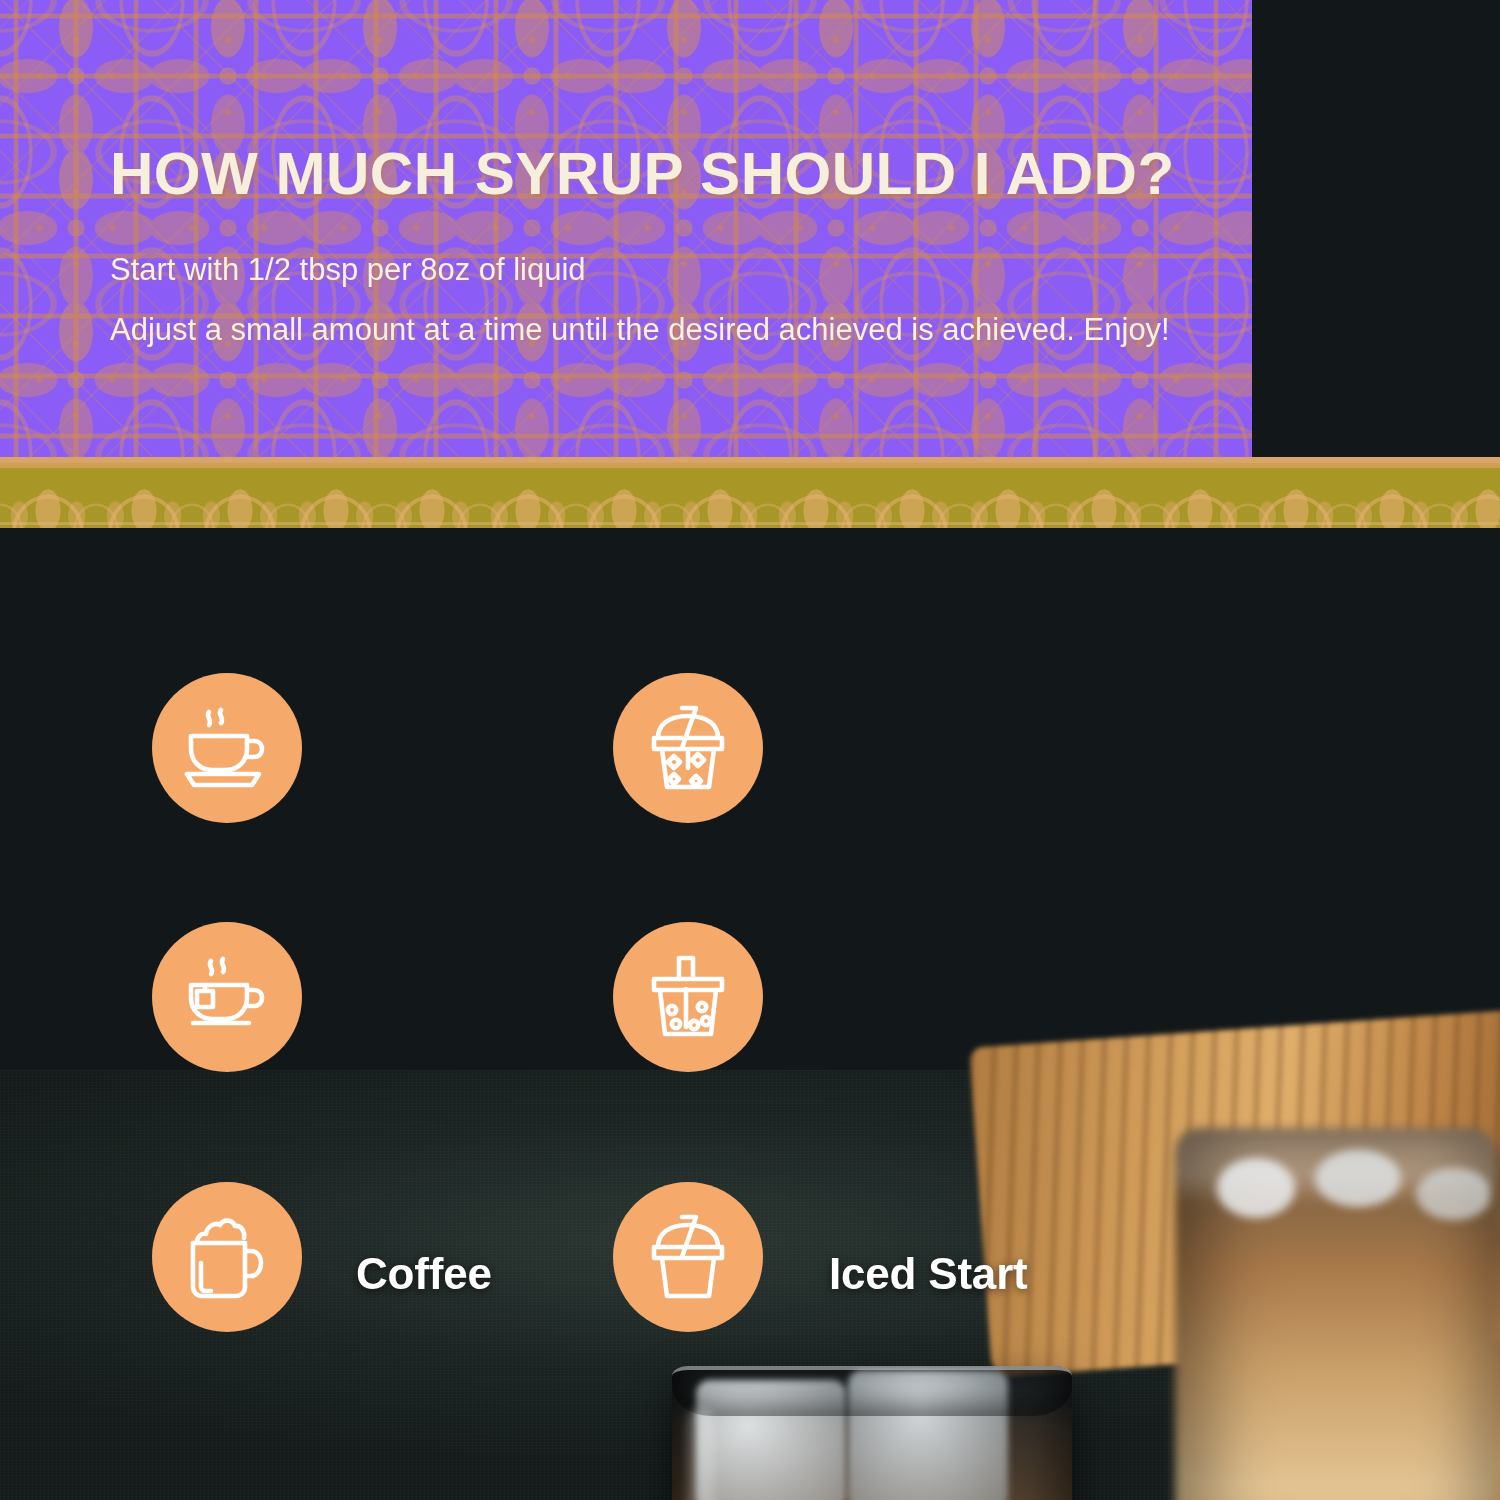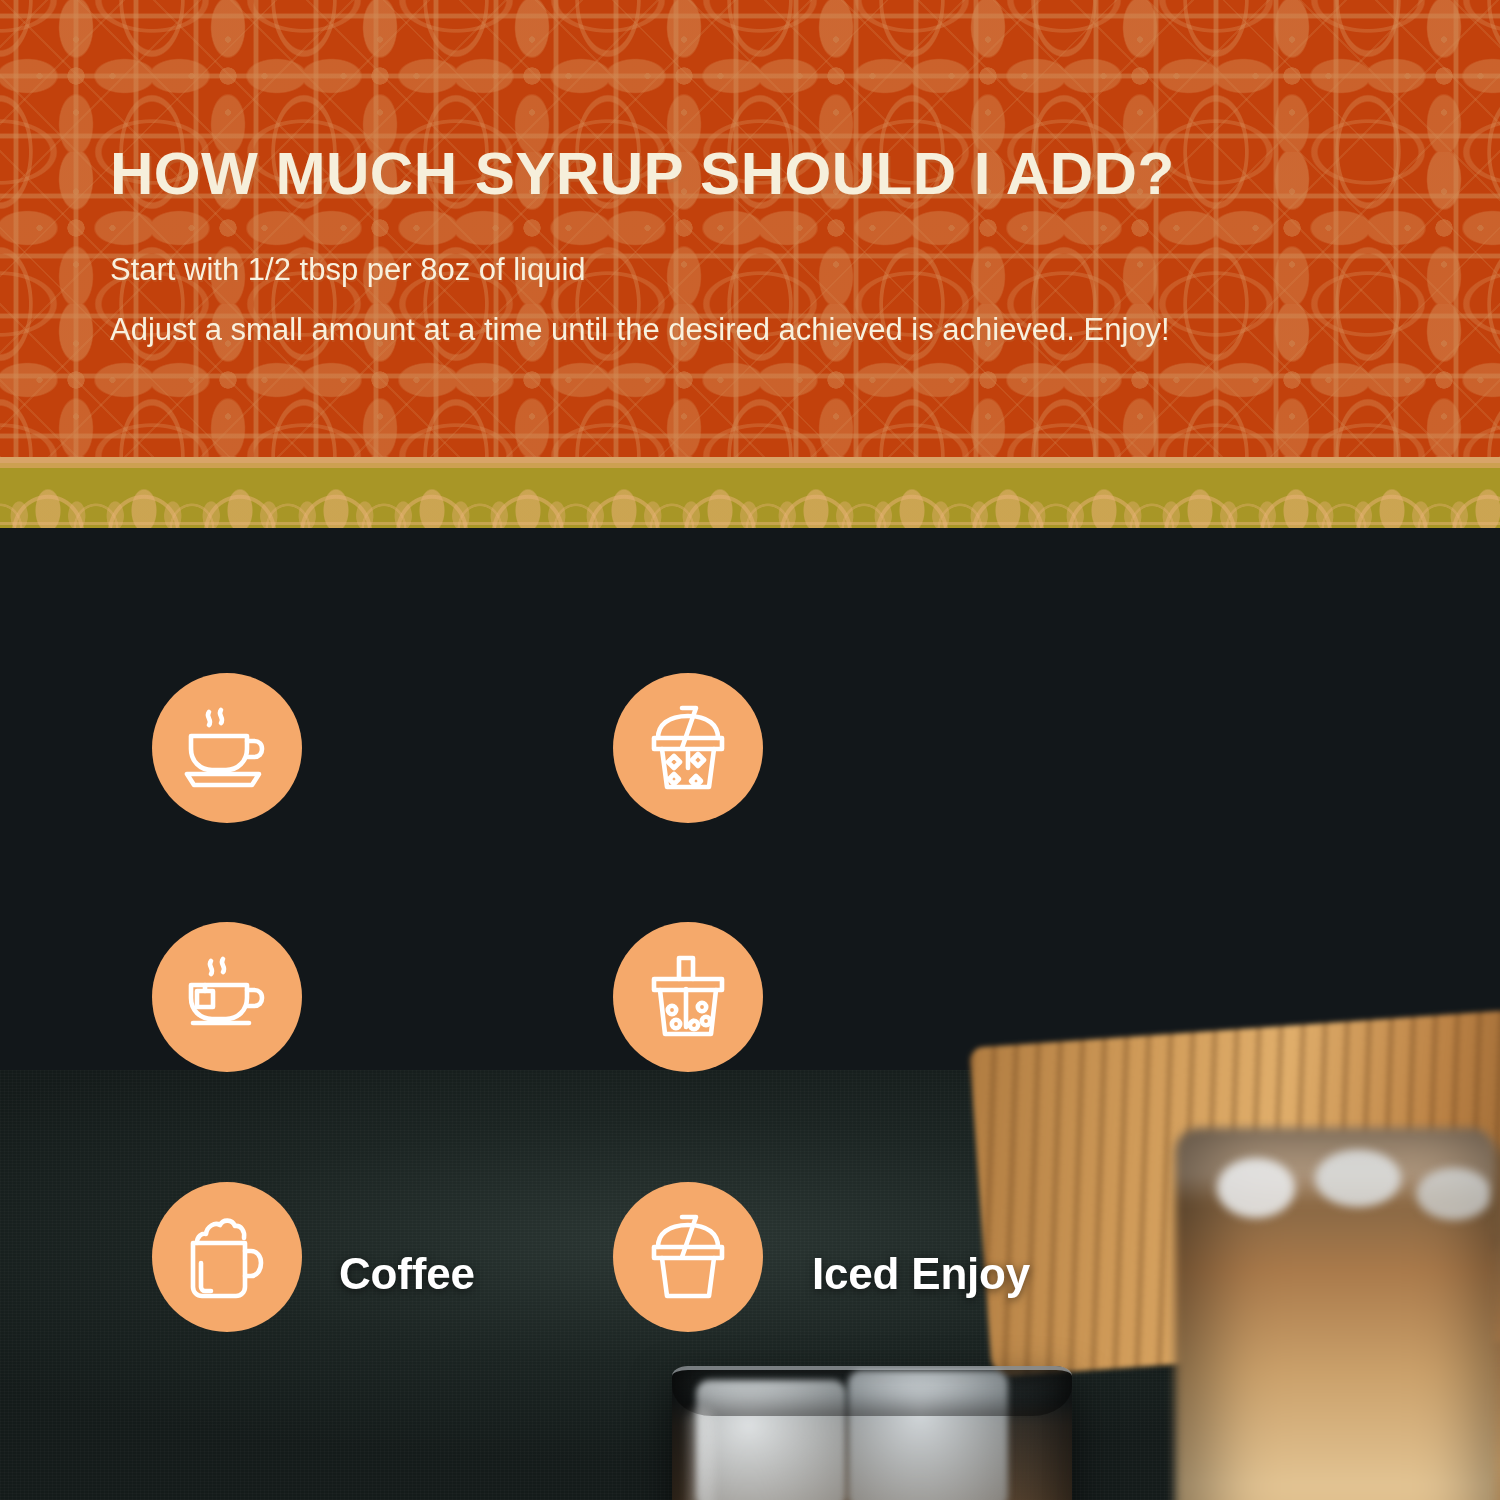--- a/index.html
+++ b/index.html
@@ -14,23 +14,23 @@
     height: 1500px;
     overflow: hidden;
     font-family: "Liberation Sans", sans-serif;
     background: #12171a;
   }
 
   
   #header {
     position: absolute;
     left: 0; top: 0;
-    width: 1500px;
+    width: 1252px;
     height: 458px;
-    background-color: #c2410c;
+    background-color: #8b5cf6;
     overflow: hidden;
   }
   .orn-layer {
     position: absolute;
     left: 0; top: 0; right: 0; bottom: 0;
   }
   
   .orn-a {
     background-image:
       radial-gradient(ellipse 34px 60px at 50% 18%, rgba(214,143,88,.50) 0 48%, rgba(214,143,88,0) 52%),
@@ -279,20 +279,21 @@
   }
   .circle svg { display: block; }
   .label {
     position: absolute;
     color: #ffffff;
     font-size: 44px;
     font-weight: 700;
     letter-spacing: -0.2px;
     white-space: nowrap;
     text-shadow: 0 2px 8px rgba(0,0,0,.55);
+    margin-left: 17px;
   }
 </style>
 </head>
 <body>
 
 <div id="page">
 
   <div id="header">
     <div class="orn-layer orn-a"></div>
     <div class="orn-layer orn-b"></div>
@@ -354,21 +355,21 @@
           <path d="M26 53l5 38h42l5-38"></path>
           <path d="M46 12h14l-14 40"></path>
           <path d="M38 60l-6 6 6 6 6-6z"></path>
           <path d="M62 58l-6 6 6 6 6-6z"></path>
           <path d="M38 78l-5 5 5 5 5-5z"></path>
           <path d="M60 80l-5 5 5 5 5-5z"></path>
           <path d="M52 56v16"></path>
         </svg>
       </span>
     </div>
-    <div class="label" style="left:812px; top:721px;">Iced Enjoy</div>
+    <div class="label" style="left:812px; top:721px;">Iced Start</div>
 
     <div class="circle" style="left:152px; top:394px;">
       <span>
         <svg width="104" height="104" viewBox="0 0 104 104" fill="none" stroke="#ffffff" stroke-width="4.6" stroke-linecap="round" stroke-linejoin="round">
           <path d="M36 16c-4 5 4 8 0 13M48 14c-4 5 4 8 0 13"></path>
           <path d="M16 40h56v13c0 12-9 21-21 21h-14c-12 0-21-9-21-21V40z"></path>
           <path d="M72 45h7c5 0 8 3 8 8s-3 8-8 8h-8"></path>
           <path d="M30 40v6"></path>
           <path d="M22 46h16v16H22z"></path>
           <path d="M18 78h56"></path>

